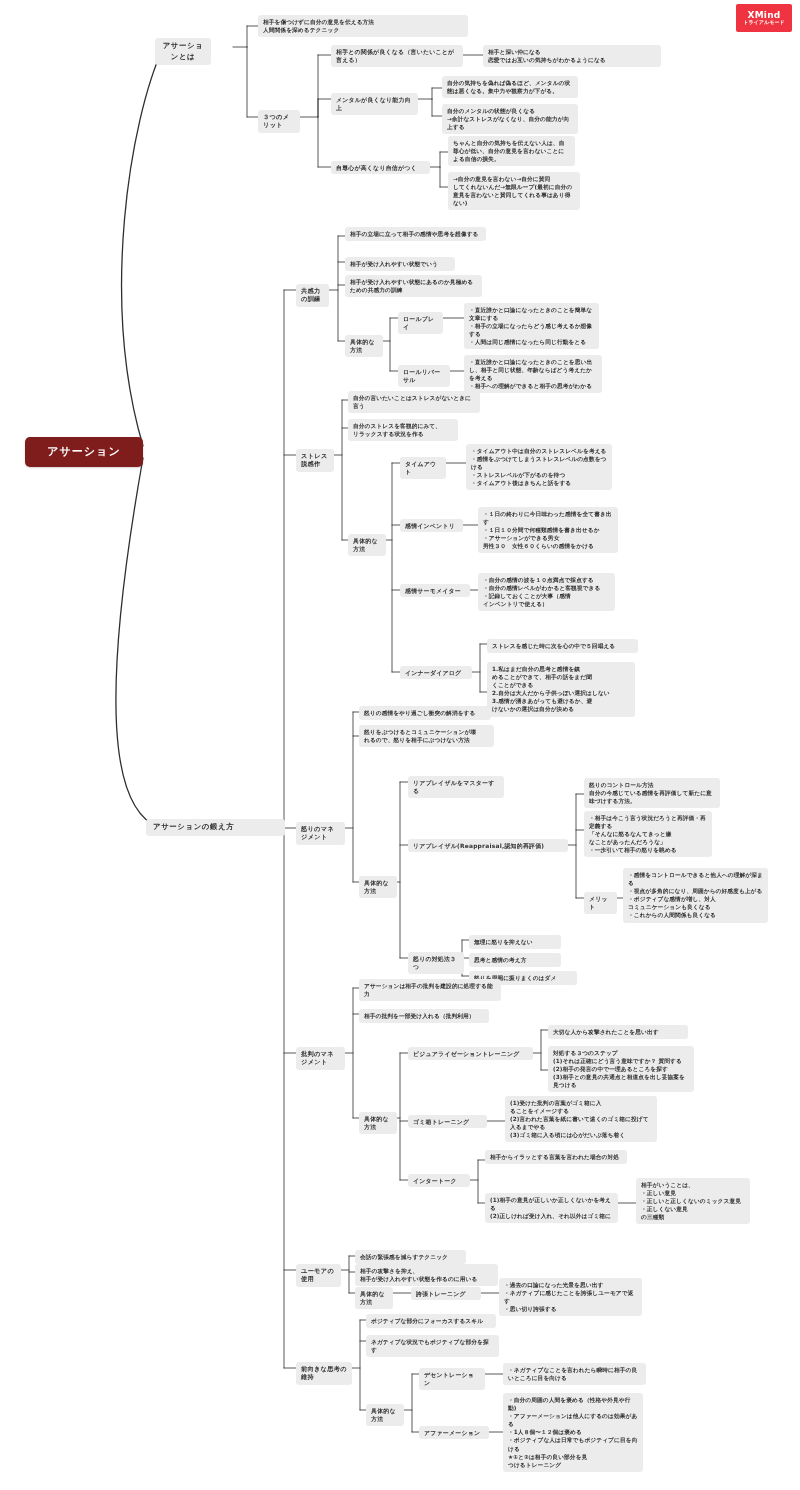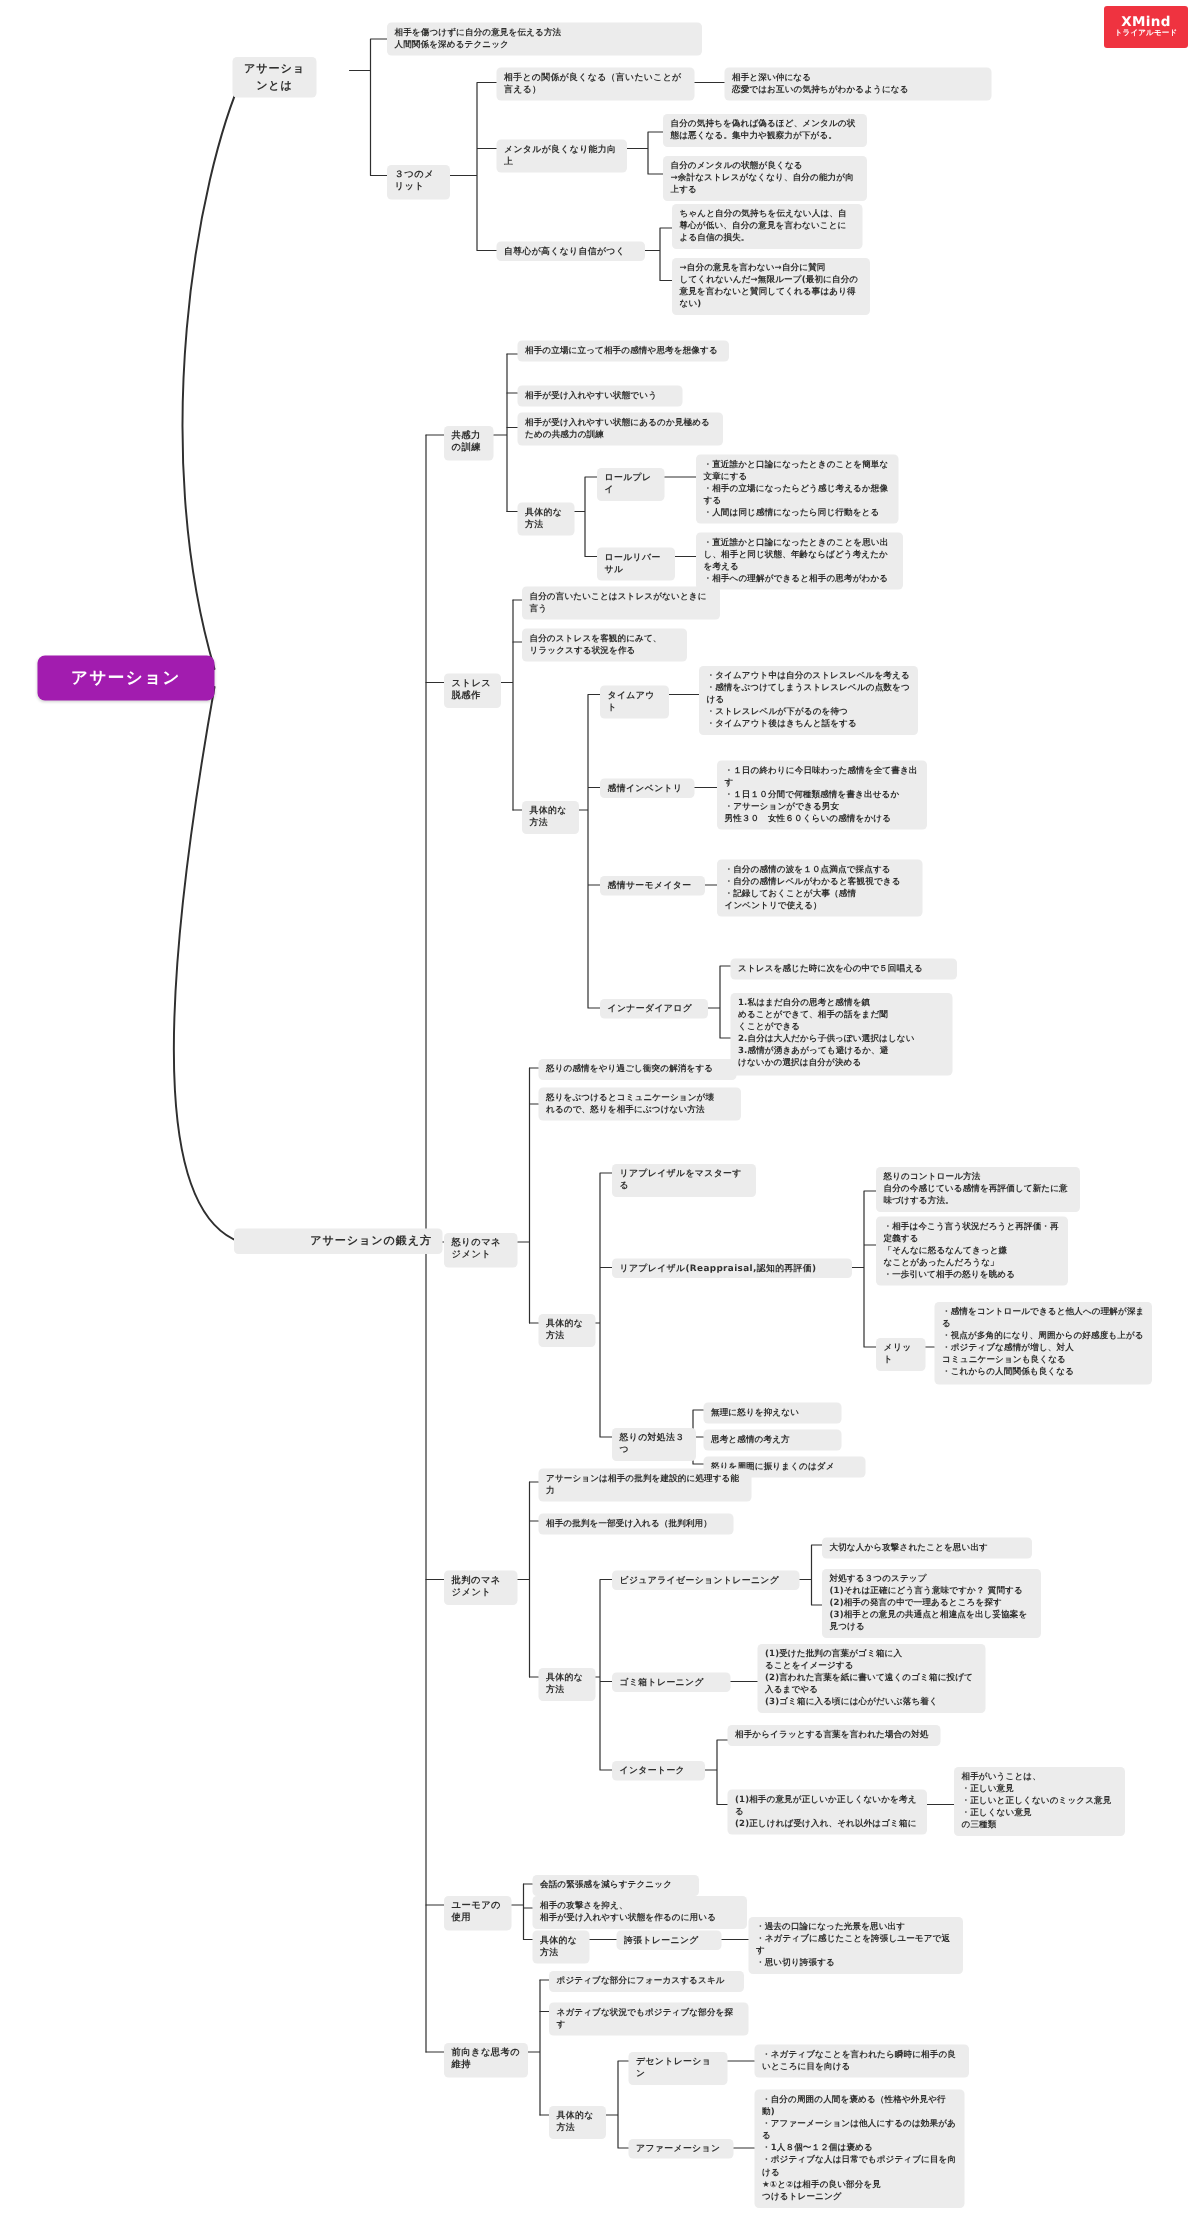--- a/index.html
+++ b/index.html
@@ -36,21 +36,21 @@
     border-radius: 3px;
     padding: 2px 5px;
     font-size: 5.6px;
     line-height: 1.42;
     letter-spacing: 0.1px;
     color: #30302f;
     white-space: pre-line;
     font-weight: 700;
   }
   .node.root {
-    background: #a21caf;
+    background: #7f1d1d;
     color: #ffffff;
     border-radius: 5px;
     font-size: 11px;
     font-weight: 700;
     padding: 7px 12px;
     letter-spacing: 1px;
     text-align: center;
     box-shadow: 0 1px 2px rgba(0,0,0,0.18);
   }
   .node.main {
@@ -191,21 +191,21 @@
   <div class="node l3" style="left:331px; top:93px; width:87px;">メンタルが良くなり能力向上</div>
   <div class="node leaf" style="left:442px; top:76px; width:136px;">自分の気持ちを偽れば偽るほど、メンタルの状態は悪くなる。集中力や観察力が下がる。</div>
   <div class="node leaf" style="left:442px; top:104px; width:136px;">自分のメンタルの状態が良くなる
 →余計なストレスがなくなり、自分の能力が向上する</div>
 
   <div class="node l3" style="left:331px; top:161px; width:99px;">自尊心が高くなり自信がつく</div>
   <div class="node leaf" style="left:448px; top:136px; width:127px;">ちゃんと自分の気持ちを伝えない人は、自尊心が低い、自分の意見を言わないことによる自信の損失。</div>
   <div class="node leaf" style="left:448px; top:172px; width:132px;">→自分の意見を言わない→自分に賛同
 してくれないんだ→無限ループ(最初に自分の意見を言わないと賛同してくれる事はあり得ない)</div>
 
-  <div class="node main" style="left:156px; top:819px; width:139px; text-align:right;">アサーションの鍛え方</div>
+  <div class="node main" style="left:146px; top:819px; width:139px; text-align:left;">アサーションの鍛え方</div>
 
   <div class="node l2" style="left:296px; top:284px; width:33px;">共感力の訓練</div>
   <div class="node leaf" style="left:345px; top:227px; width:141px;">相手の立場に立って相手の感情や思考を想像する</div>
   <div class="node leaf" style="left:345px; top:257px; width:110px;">相手が受け入れやすい状態でいう</div>
   <div class="node leaf" style="left:345px; top:275px; width:137px;">相手が受け入れやすい状態にあるのか見極めるための共感力の訓練</div>
   <div class="node l3" style="left:345px; top:335px; width:38px;">具体的な方法</div>
   <div class="node l3" style="left:398px; top:312px; width:45px;">ロールプレイ</div>
   <div class="node leaf" style="left:464px; top:303px; width:135px;">・直近誰かと口論になったときのことを簡単な文章にする
 ・相手の立場になったらどう感じ考えるか想像する
 ・人間は同じ感情になったら同じ行動をとる</div>

